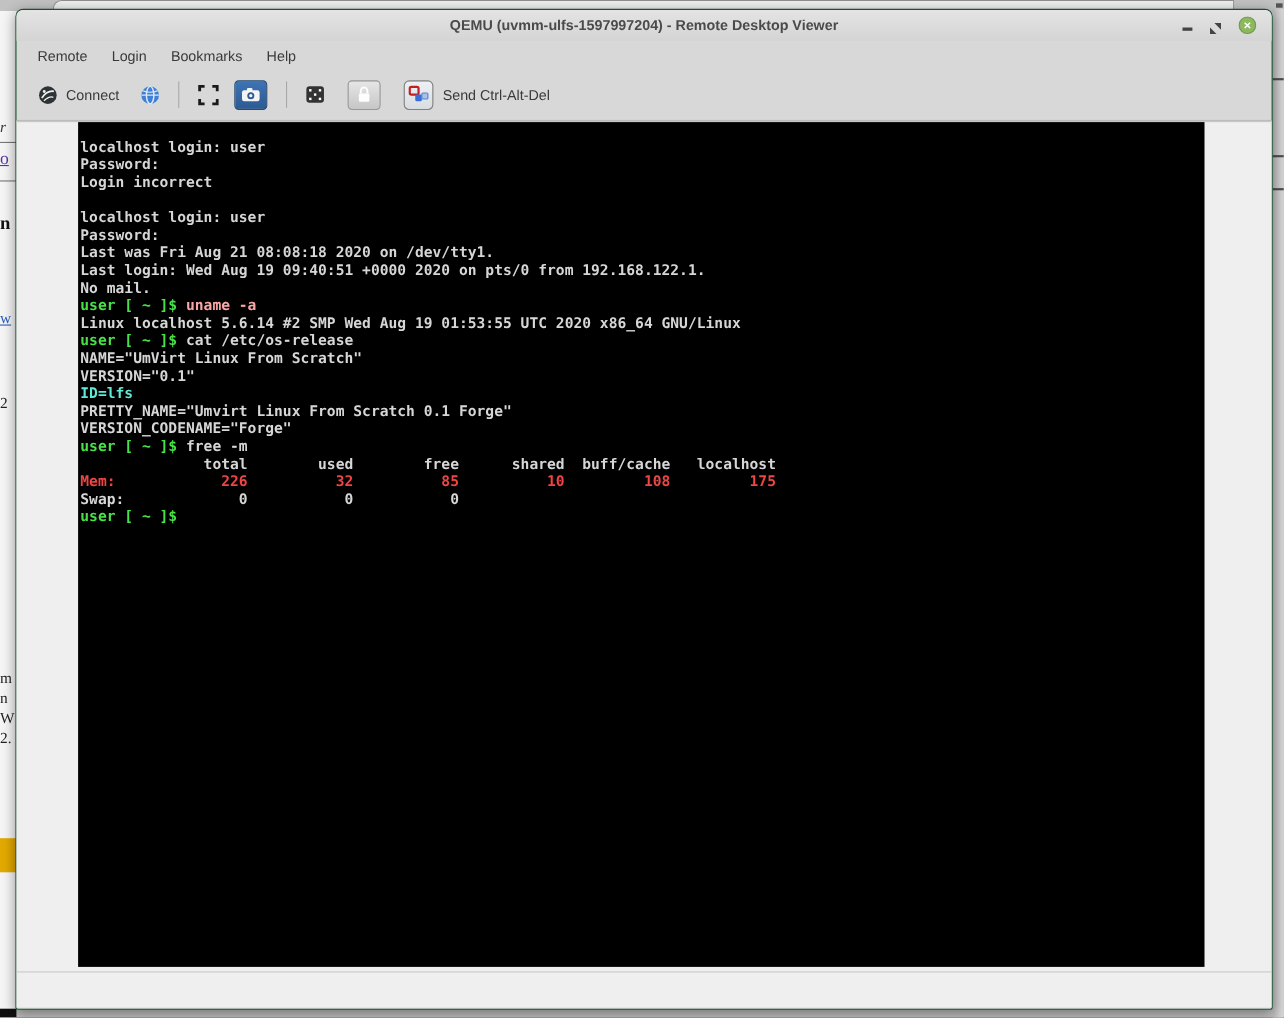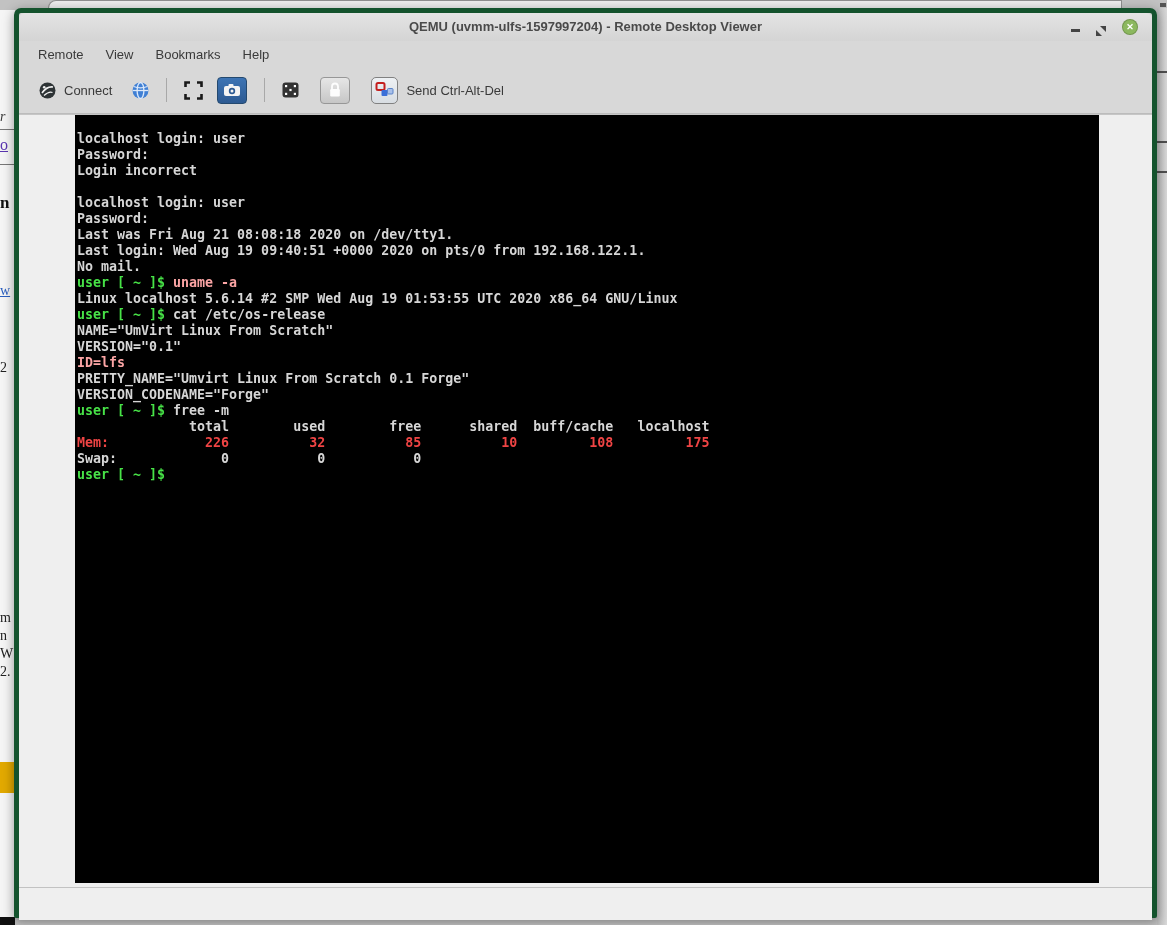--- a/index.html
+++ b/index.html
@@ -19,21 +19,21 @@
   .frag-plain{font-size:14px;}
   .bg-hr{position:absolute;left:0;width:15px;height:1px;background:#777;}
   .bg-yellow-bar{position:absolute;left:0;width:15px;height:31px;}
   .bg-black-bar{position:absolute;left:0;width:16px;height:8px;background:#101010;}
   .bg-right-strip{position:absolute;left:1157px;top:8px;width:10px;height:917px;
     background:linear-gradient(to right,#bdbdbd,#d9d9d9);}
   .bg-scroll-line{position:absolute;left:0;width:10px;height:2px;background:#4f4f4f;}
 
   
   .viewer-window{position:absolute;left:14px;top:8px;width:1143px;height:910px;background:#d8d8d8;
-    border:5px solid #14532d;border-radius:7px 7px 2px 2px;box-shadow:0 3px 12px rgba(0,0,0,.4);
+    border:1px solid #14532d;border-radius:7px 7px 2px 2px;box-shadow:0 3px 12px rgba(0,0,0,.4);
     box-sizing:border-box;}
   .titlebar{position:relative;height:28px;background:linear-gradient(#e4e4e4,#d4d4d4);
     border-radius:6px 6px 0 0;}
   .title-text{position:absolute;left:0;right:0;top:6px;text-align:center;font-size:13px;
     font-weight:bold;color:#4a4a4a;}
   .win-controls{position:absolute;right:14px;top:0;height:28px;display:flex;align-items:center;gap:16px;}
   .btn-min{width:9px;height:3px;background:#444;margin-top:6px;cursor:default;}
   .btn-restore{width:10px;height:10px;position:relative;cursor:default;}
   .btn-close{width:16px;height:16px;border-radius:50%;display:flex;align-items:center;
     justify-content:center;color:#fff;font-size:9px;font-weight:bold;cursor:default;
@@ -104,21 +104,21 @@
           </svg>
         </div>
         <div class="btn-close" title="Close" style="background: rgb(140, 184, 95);">
           <span>✕</span>
         </div>
       </div>
     </div>
 
     <div class="menubar">
       <span class="menu-item">Remote</span>
-      <span class="menu-item">View</span>
+      <span class="menu-item">Login</span>
       <span class="menu-item">Bookmarks</span>
       <span class="menu-item">Help</span>
     </div>
 
     <div class="toolbar">
 
       <div class="tb-button">
         <svg width="17" height="17" viewBox="0 0 17 17">
           <circle cx="8.5" cy="8.5" r="8" fill="#2e3436"></circle>
           <path d="M3 11 Q8 4 14 5" stroke="#f2f2f2" stroke-width="1.6" fill="none"></path>
@@ -199,21 +199,21 @@
           <div class="t-line"><span style="color: rgb(214, 214, 214);">localhost login: user</span></div>
           <div class="t-line"><span style="color: rgb(214, 214, 214);">Password:</span></div>
           <div class="t-line"><span style="color: rgb(214, 214, 214);">Last was Fri Aug 21 08:08:18 2020 on /dev/tty1.</span></div>
           <div class="t-line"><span style="color: rgb(214, 214, 214);">Last login: Wed Aug 19 09:40:51 +0000 2020 on pts/0 from 192.168.122.1.</span></div>
           <div class="t-line"><span style="color: rgb(214, 214, 214);">No mail.</span></div>
           <div class="t-line"><span style="color: rgb(71, 226, 71);">user [ ~ ]$</span><span style="color: #fca5a5;"> uname -a</span></div>
           <div class="t-line"><span style="color: rgb(214, 214, 214);">Linux localhost 5.6.14 #2 SMP Wed Aug 19 01:53:55 UTC 2020 x86_64 GNU/Linux</span></div>
           <div class="t-line"><span style="color: rgb(71, 226, 71);">user [ ~ ]$</span><span style="color: rgb(214, 214, 214);"> cat /etc/os-release</span></div>
           <div class="t-line"><span style="color: rgb(214, 214, 214);">NAME="UmVirt Linux From Scratch"</span></div>
           <div class="t-line"><span style="color: rgb(214, 214, 214);">VERSION="0.1"</span></div>
-          <div class="t-line"><span style="color: #fca5a5;">ID=lfs</span></div>
+          <div class="t-line"><span style="color: #5eead4;">ID=lfs</span></div>
           <div class="t-line"><span style="color: rgb(214, 214, 214);">PRETTY_NAME="Umvirt Linux From Scratch 0.1 Forge"</span></div>
           <div class="t-line"><span style="color: rgb(214, 214, 214);">VERSION_CODENAME="Forge"</span></div>
           <div class="t-line"><span style="color: rgb(71, 226, 71);">user [ ~ ]$</span><span style="color: rgb(214, 214, 214);"> free -m</span></div>
           <div class="t-line"><span style="color: rgb(214, 214, 214);">              total        used        free      shared  buff/cache   localhost</span></div>
           <div class="t-line"><span style="color: #ef4444;">Mem:            226          32          85          10         108         175</span></div>
           <div class="t-line"><span style="color: rgb(214, 214, 214);">Swap:             0           0           0</span></div>
           <div class="t-line"><span style="color: rgb(71, 226, 71);">user [ ~ ]$</span></div>
         </div>
     </div>
 

